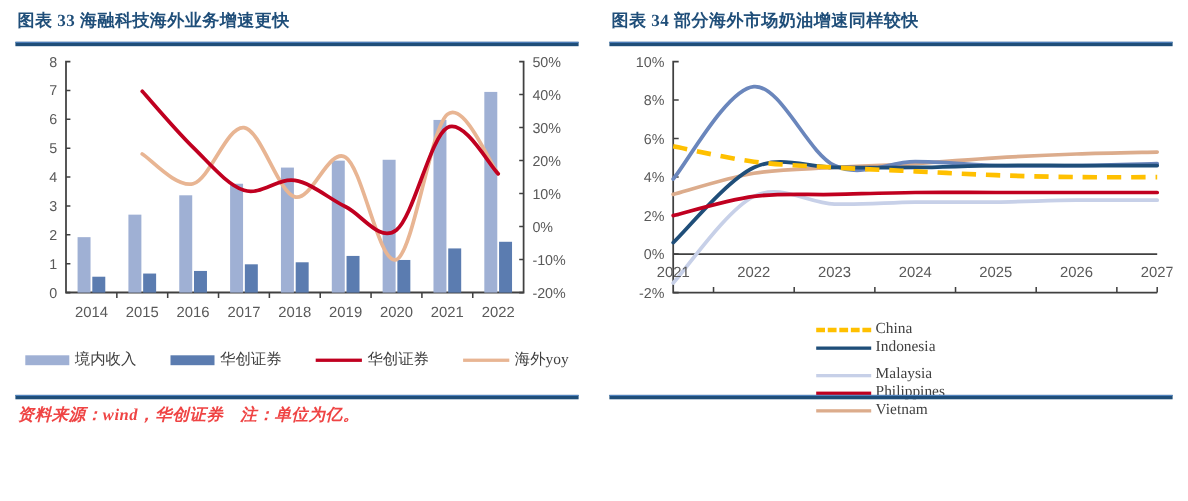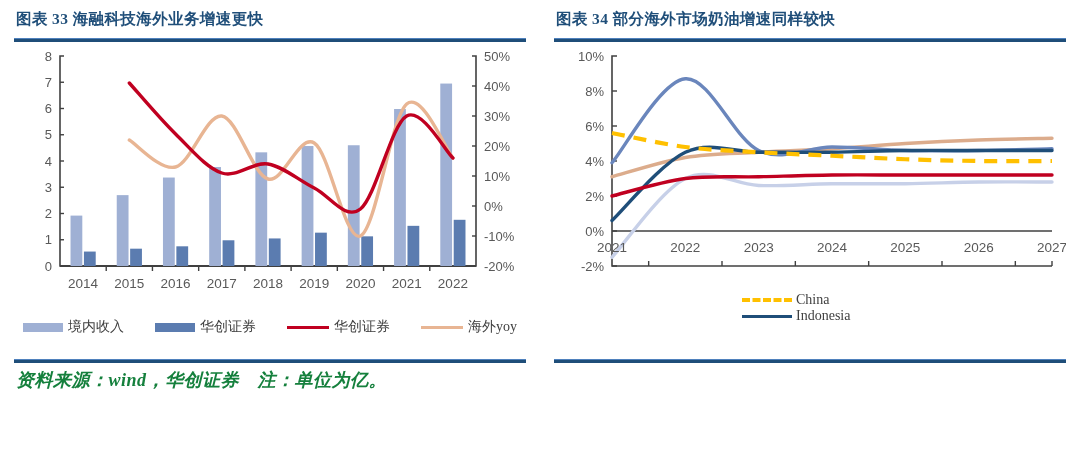--- a/index.html
+++ b/index.html
@@ -53,22 +53,22 @@
     background: #1F4E79;
     border-top: 1px solid #4F81BD;
   }
   .source {
     position: absolute;
     left: 16px;
     top: 368px;
     font-family: "Liberation Serif", serif;
     font-style: italic;
     font-weight: bold;
-    font-size: 18px;
-    color: #15803d;
+    font-size: 15px;
+    color: #ef4444;
     letter-spacing: 0.5px;
     white-space: nowrap;
   }
   .plot-wrap {
     position: relative;
     width: 512px;
     height: 240px;
     margin-top: 6px;
   }
   svg { display: block; }
@@ -320,18 +320,32 @@
       <div class="legend-row">
         <div class="legend-cell">
           <span class="lsw dashed" style="border-top-color:#FFC000"></span>
           <span class="legend-text-en">China</span>
         </div>
         <div class="legend-cell">
           <span class="lsw" style="border-top-color:#1F4E79"></span>
           <span class="legend-text-en">Indonesia</span>
         </div>
       </div>
+      <div class="legend-row">
+        <div class="legend-cell">
+          <span class="lsw" style="border-top-color:#C7D0E8"></span>
+          <span class="legend-text-en">Malaysia</span>
+        </div>
+        <div class="legend-cell">
+          <span class="lsw" style="border-top-color:#C00020"></span>
+          <span class="legend-text-en">Philippines</span>
+        </div>
+        <div class="legend-cell">
+          <span class="lsw" style="border-top-color:#DCAC8C"></span>
+          <span class="legend-text-en">Vietnam</span>
+        </div>
+      </div>
     </div>
 
     <div class="rule-bottom"></div>
   </div>
 
 </div>
 
 </body></html>

